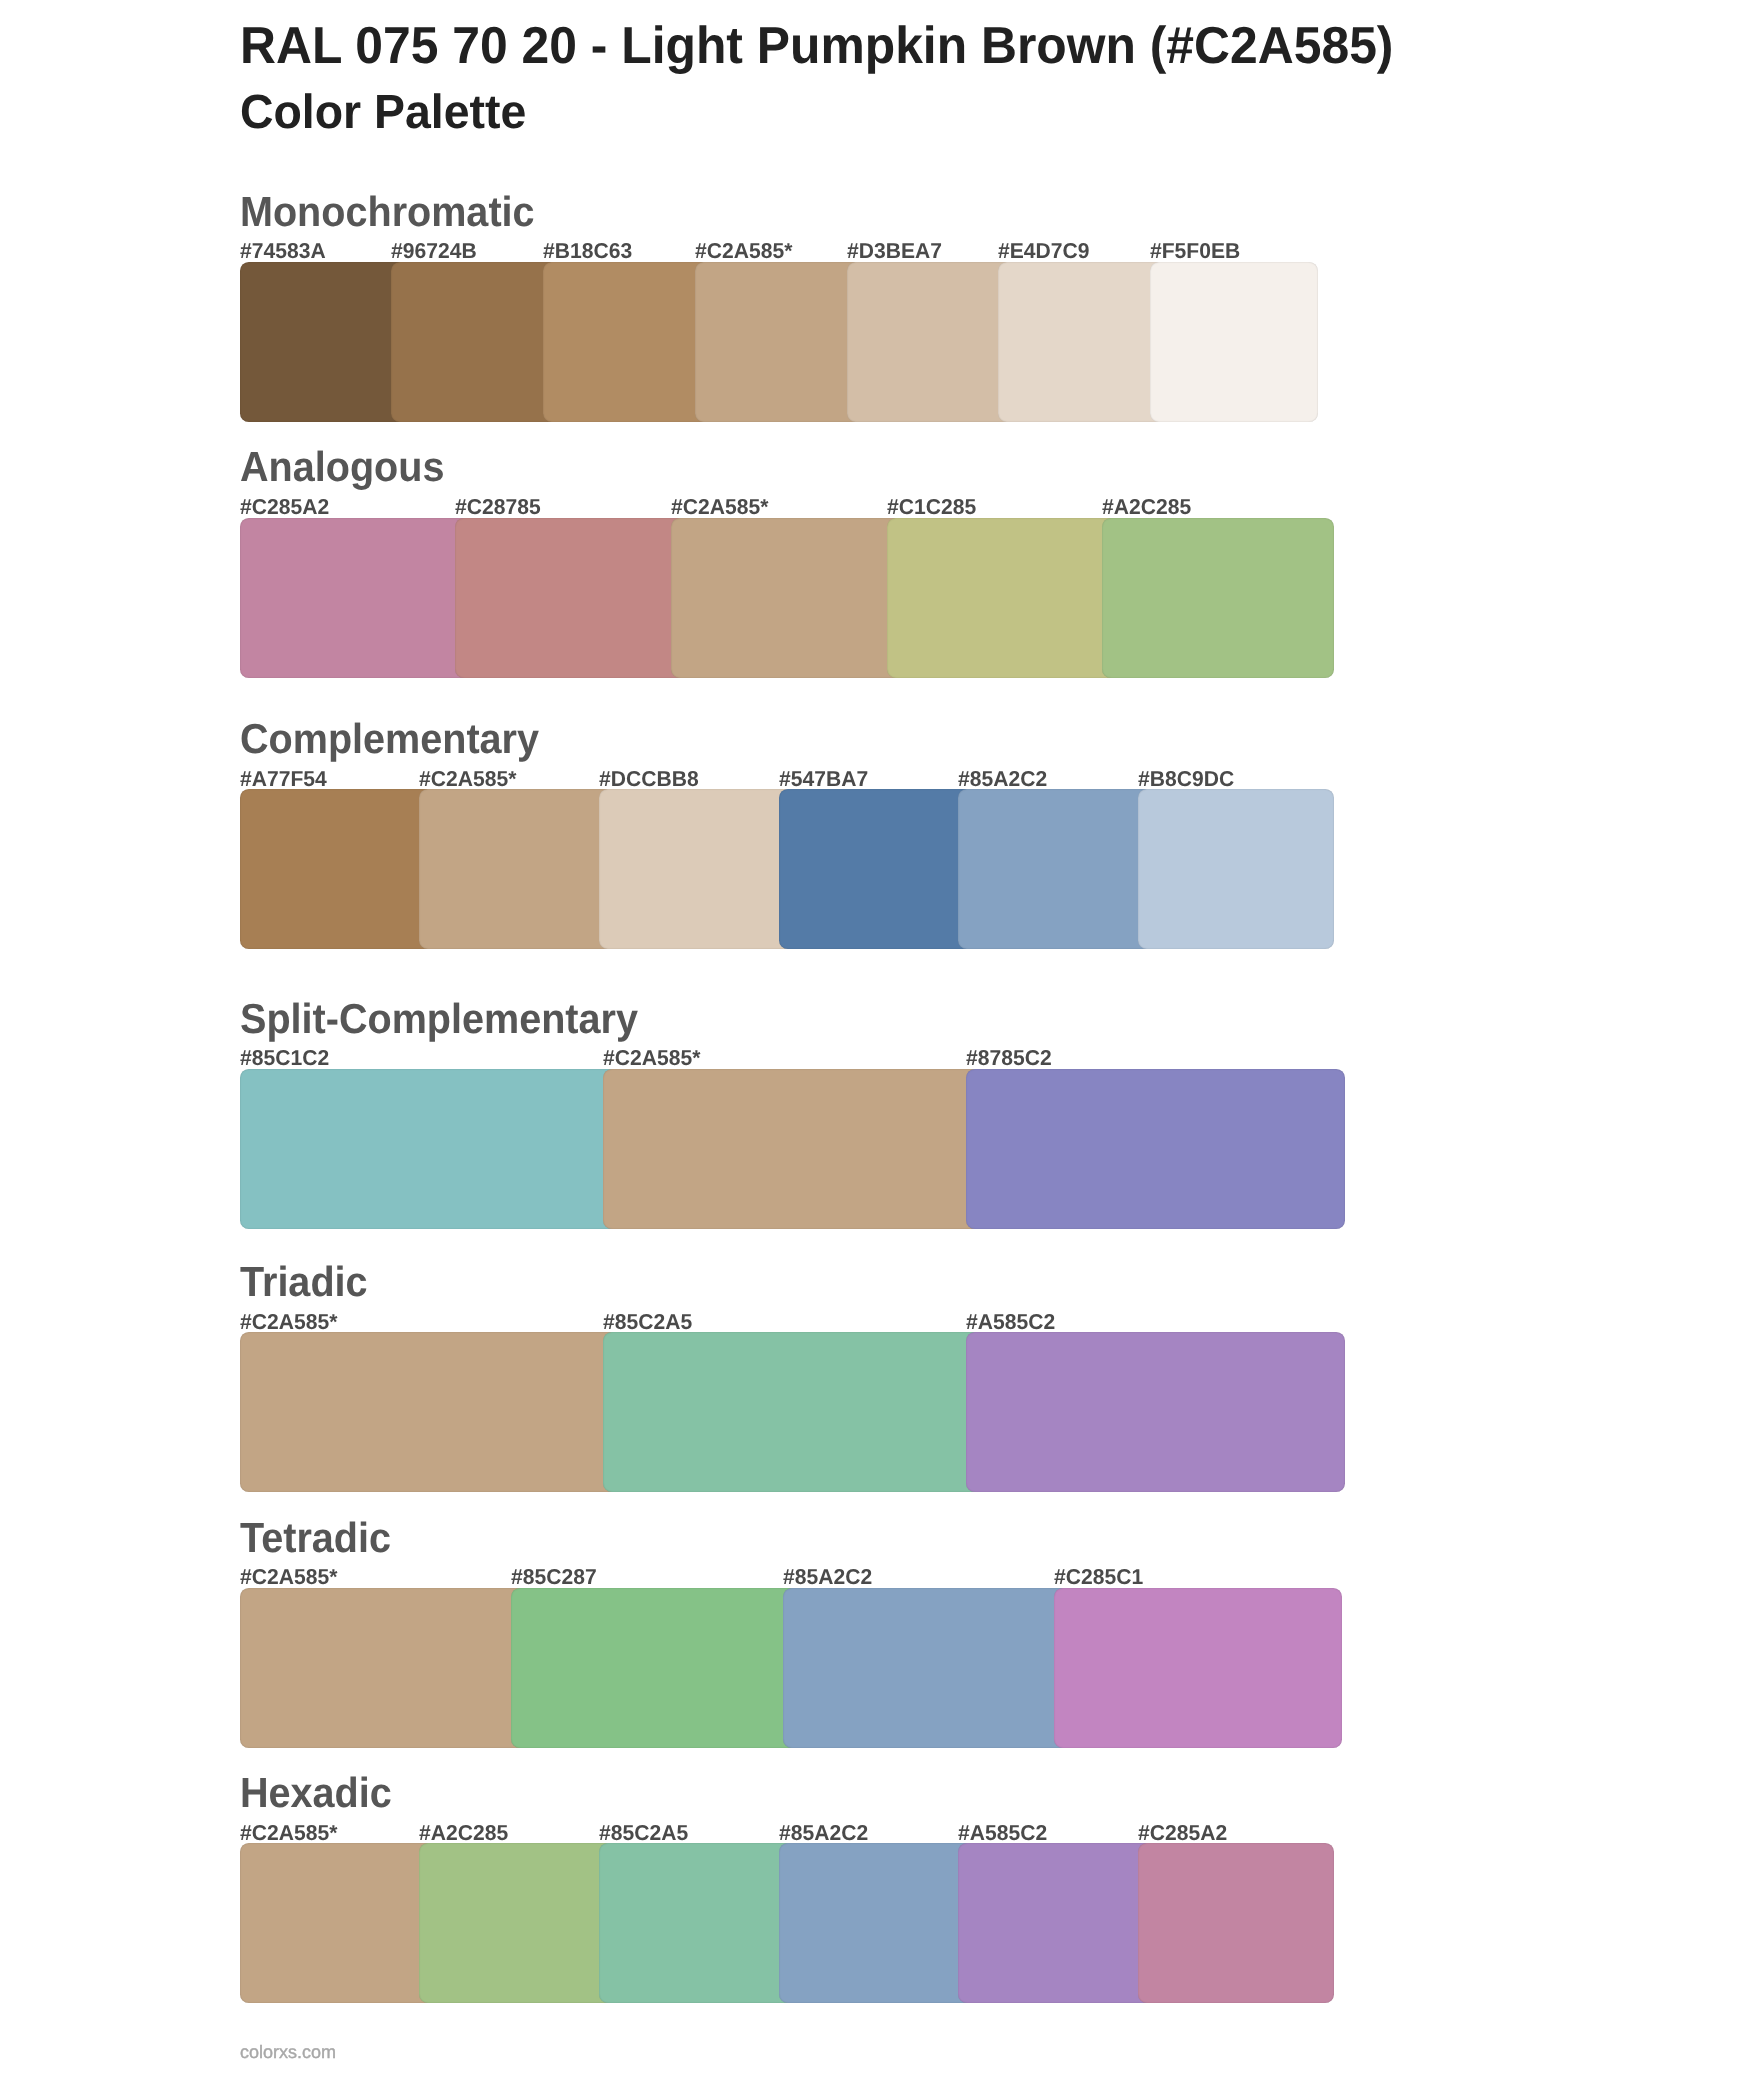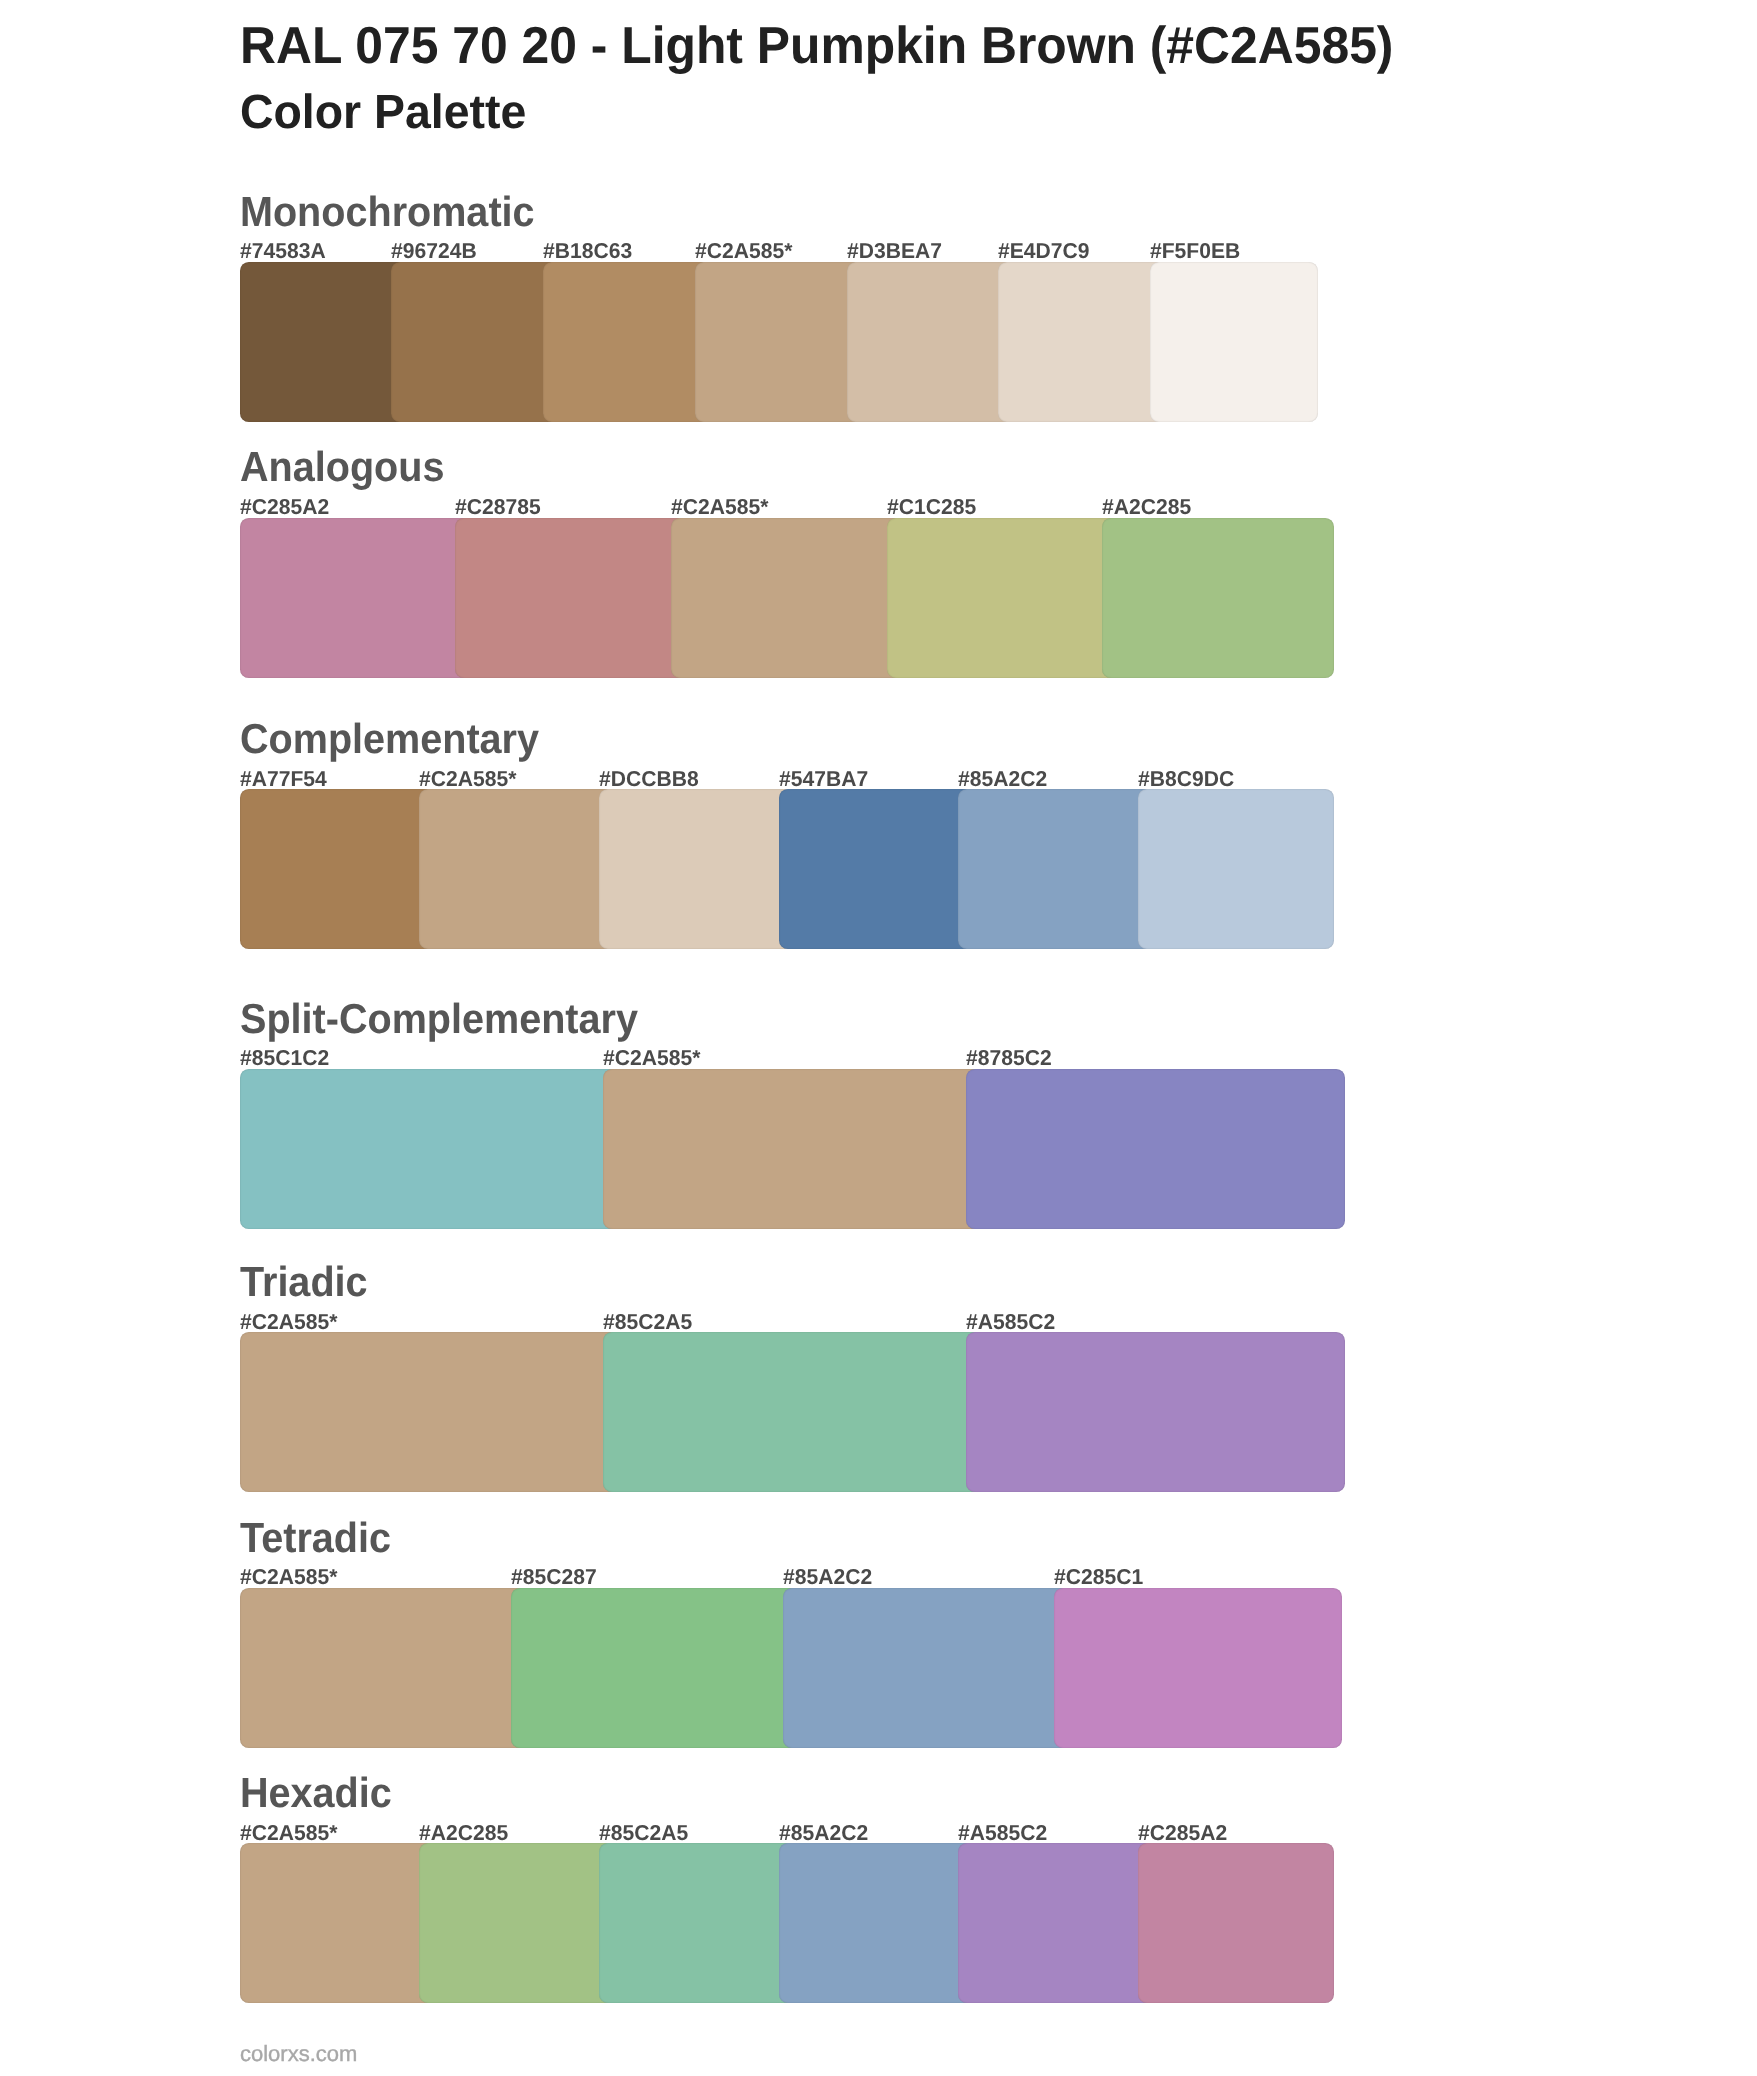--- a/index.html
+++ b/index.html
@@ -16,21 +16,21 @@
 
   .palette-section{position:absolute;left:0;top:0;width:1757px;height:0;}
   .sec-title{position:absolute;left:240px;font-size:42px;font-weight:700;color:#565656;
              line-height:1;white-space:nowrap;transform:scaleX(0.942);transform-origin:0 0;}
   .swatch-row{position:absolute;left:0;top:0;width:1757px;height:0;}
   .swatch{position:absolute;height:160px;border-radius:8.8px;
           box-shadow:inset 0 0 1.6px rgba(0,0,0,0.22);}
   .hexlabel{position:absolute;z-index:50;font-size:21.6px;font-weight:700;color:#4a4a4a;
             line-height:1;white-space:nowrap;transform:scaleX(0.977);transform-origin:0 0;
             -webkit-font-smoothing:antialiased;will-change:opacity;opacity:0.999;}
-  .footer{position:absolute;left:240px;top:2043px;font-size:22px;font-weight:400;color:#a8a8a8;
+  .footer{position:absolute;left:240px;top:2043px;font-size:18px;font-weight:400;color:#a8a8a8;
           line-height:1;white-space:nowrap;-webkit-font-smoothing:antialiased;
           -webkit-text-stroke:0.4px #a8a8a8;will-change:opacity;opacity:0.999;}
 </style>
 </head>
 <body>
 
 <div class="page">
   <h1 class="title">RAL 075 70 20 - Light Pumpkin Brown (#C2A585)</h1>
   <h2 class="subtitle">Color Palette</h2>
   <section class="palette-section">

